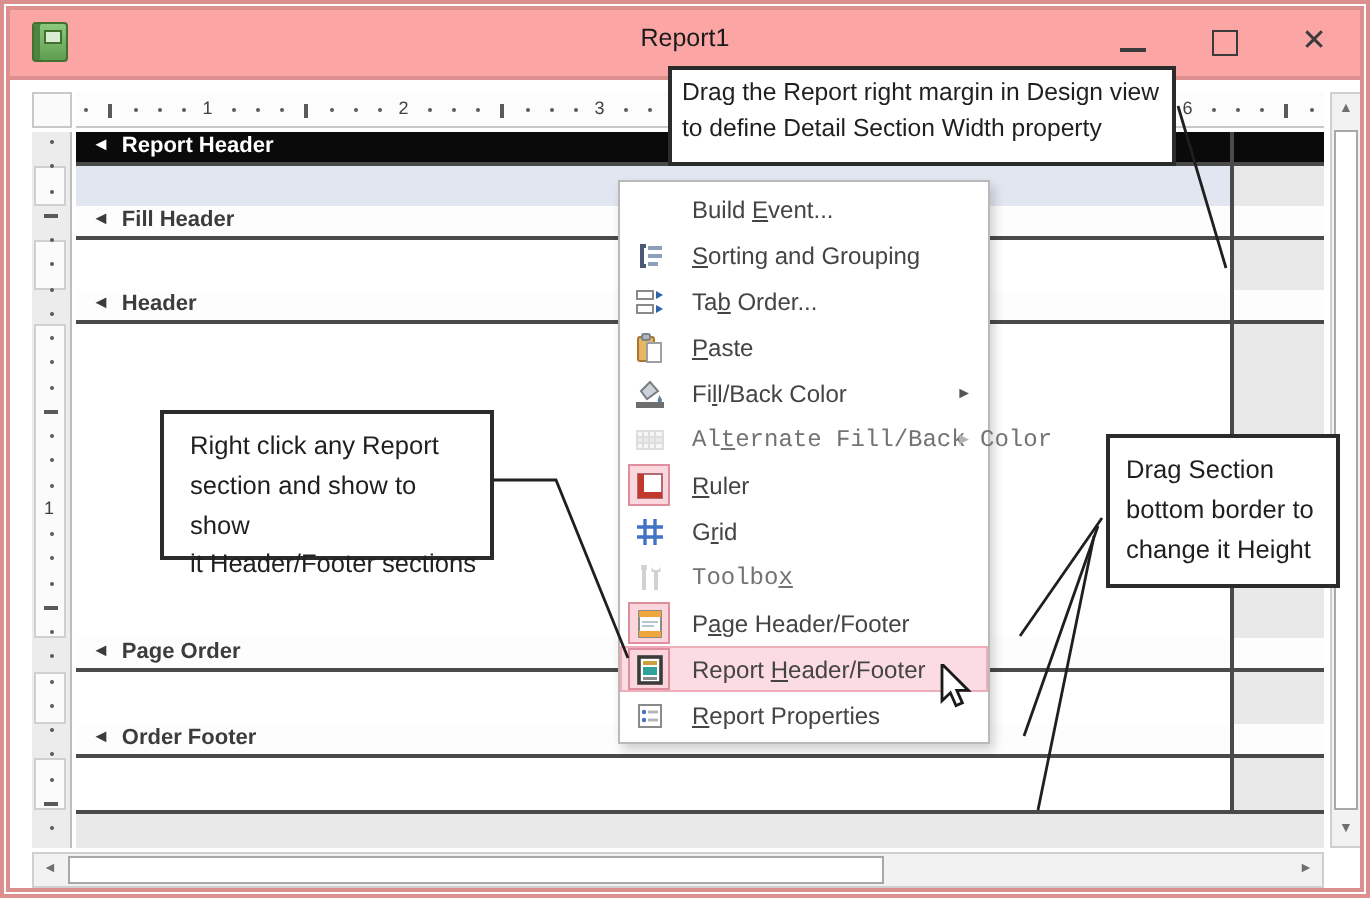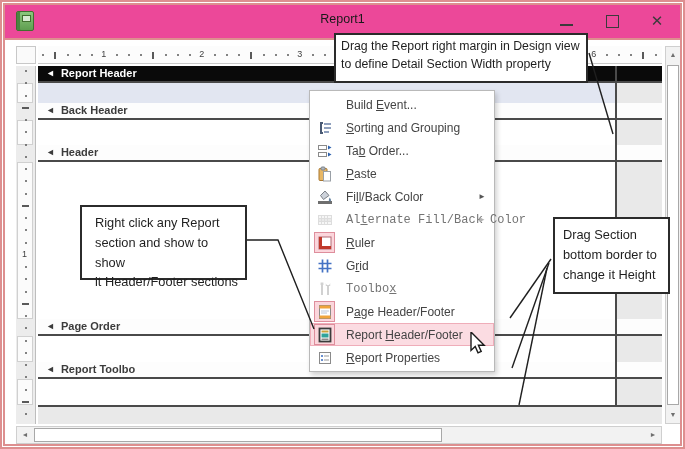--- a/index.html
+++ b/index.html
@@ -1,21 +1,21 @@
 <!DOCTYPE html>
 <html><head>
 <meta charset="utf-8">
 <style>
   html,body{margin:0;padding:0;background:#fff;}
   .stage{position:relative;width:685px;height:449px;background:#fff;
     font-family:"Liberation Sans",sans-serif;overflow:hidden;
     border:2px solid #dd8f8f;box-sizing:border-box;outline:3px solid #fff;outline-offset:-5px;}
   .frame{position:absolute;left:1px;top:1px;right:1px;bottom:1px;border:2px solid #dd8f8f;pointer-events:none;z-index:90;}
   
-  .titlebar{position:absolute;left:2px;top:2px;right:2px;height:34px;background:#ec4899;padding-left:18px;}
+  .titlebar{position:absolute;left:2px;top:2px;right:2px;height:34px;background:#fca5a5;padding-left:18px;}
   .titlesep{position:absolute;left:2px;top:36px;right:2px;height:2px;background:#dd8f8f;}
   .appicon{position:absolute;left:12px;top:7px;width:16px;height:18px;background:linear-gradient(#8cc87d,#5f9e50);
     border:1px solid #41702f;border-radius:2px;box-shadow:inset 3px 0 0 #4c8440;}
   .appicon i{position:absolute;right:2px;top:3px;width:7px;height:5px;background:#d7ecd0;border:1px solid #41702f;}
   .title{position:absolute;left:0;right:0;top:8px;text-align:center;font-size:12.5px;color:#1a1a1a;}
   .winbtn{position:absolute;top:4px;width:30px;height:26px;text-align:center;color:#3b3b3b;cursor:default;}
   .btn-min{left:548px;} .btn-max{left:593px;} .btn-close{left:638px;font-size:15px;line-height:26px;}
   .minbar{position:absolute;left:8px;top:16px;width:13px;height:2px;background:#3b3b3b;}
   .maxbox{position:absolute;left:9px;top:7px;width:11px;height:11px;border:1.6px solid #3b3b3b;}
   
@@ -176,36 +176,36 @@
       <div class="vdot" style="top: 347px;"></div>
     </div>
 
   <div class="surface">
     <div class="secbar sel" style="top:0">
       <span class="arr">◄</span><span>Report Header</span>
     </div>
     <div class="interior int-rh" style="top:17px;height:20px"></div>
 
     <div class="secbar" style="top:37px">
-      <span class="arr">◄</span><span>Back Header</span>
+      <span class="arr">◄</span><span>Fill Header</span>
     </div>
     <div class="interior" style="top:54px;height:25px"></div>
 
     <div class="secbar" style="top:79px">
       <span class="arr">◄</span><span>Header</span>
     </div>
     <div class="interior" style="top:96px;height:157px"></div>
 
     <div class="secbar" style="top:253px">
       <span class="arr">◄</span><span>Page Order</span>
     </div>
     <div class="interior" style="top:270px;height:26px"></div>
 
     <div class="secbar" style="top:296px">
-      <span class="arr">◄</span><span>Report Toolbo</span>
+      <span class="arr">◄</span><span>Order Footer</span>
     </div>
     <div class="interior" style="top:313px;height:26px"></div>
 
     <div class="marginline"></div>
     <div class="bottomline"></div>
   </div>
 
   <div class="vscroll">
     <span class="sarrow sa-up">▲</span>
     <div class="vthumb"></div>

